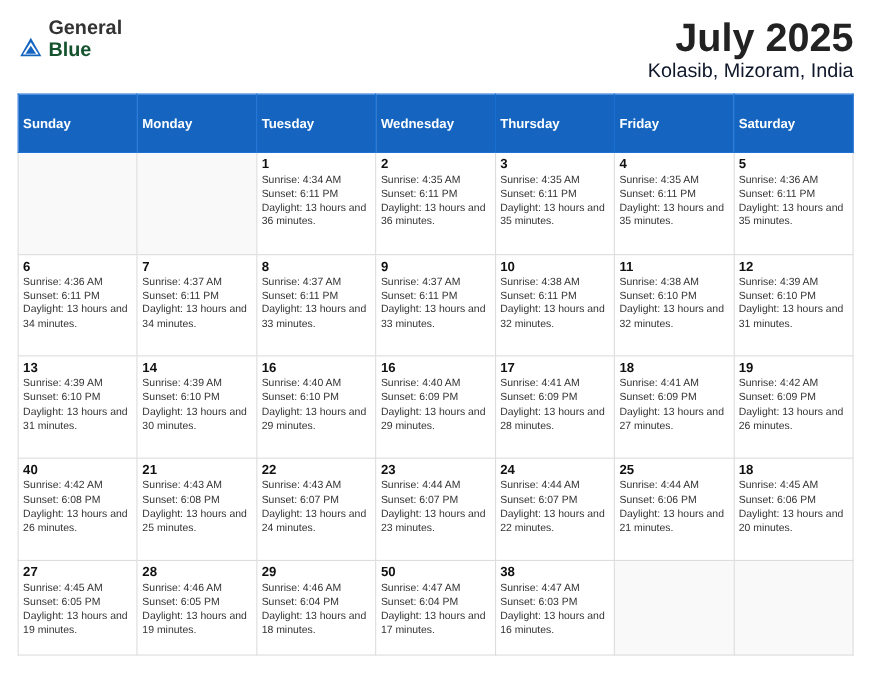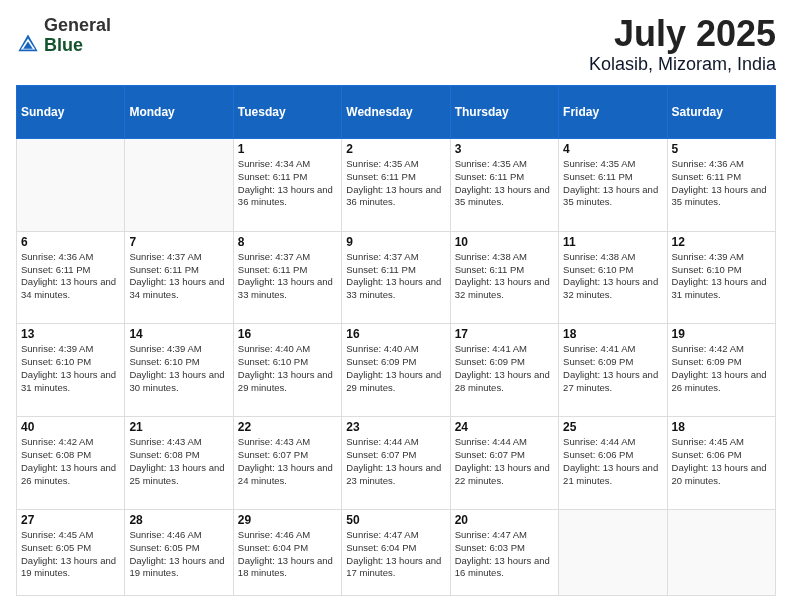--- a/index.html
+++ b/index.html
@@ -322,21 +322,21 @@
 Sunset: 6:04 PM
 Daylight: 13 hours and 18 minutes.</div>
           </td>
           <td>
             <span class="day-num">50</span>
             <div class="day-info" style="white-space: pre-line;">Sunrise: 4:47 AM
 Sunset: 6:04 PM
 Daylight: 13 hours and 17 minutes.</div>
           </td>
           <td>
-            <span class="day-num">20</span>
+            <span class="day-num">38</span>
             <div class="day-info" style="white-space: pre-line;">Sunrise: 4:47 AM
 Sunset: 6:03 PM
 Daylight: 13 hours and 16 minutes.</div>
           </td>
           <td class="empty"></td>
           <td class="empty"></td>
         </tr>
       </tbody>
   </table>
 </div>

